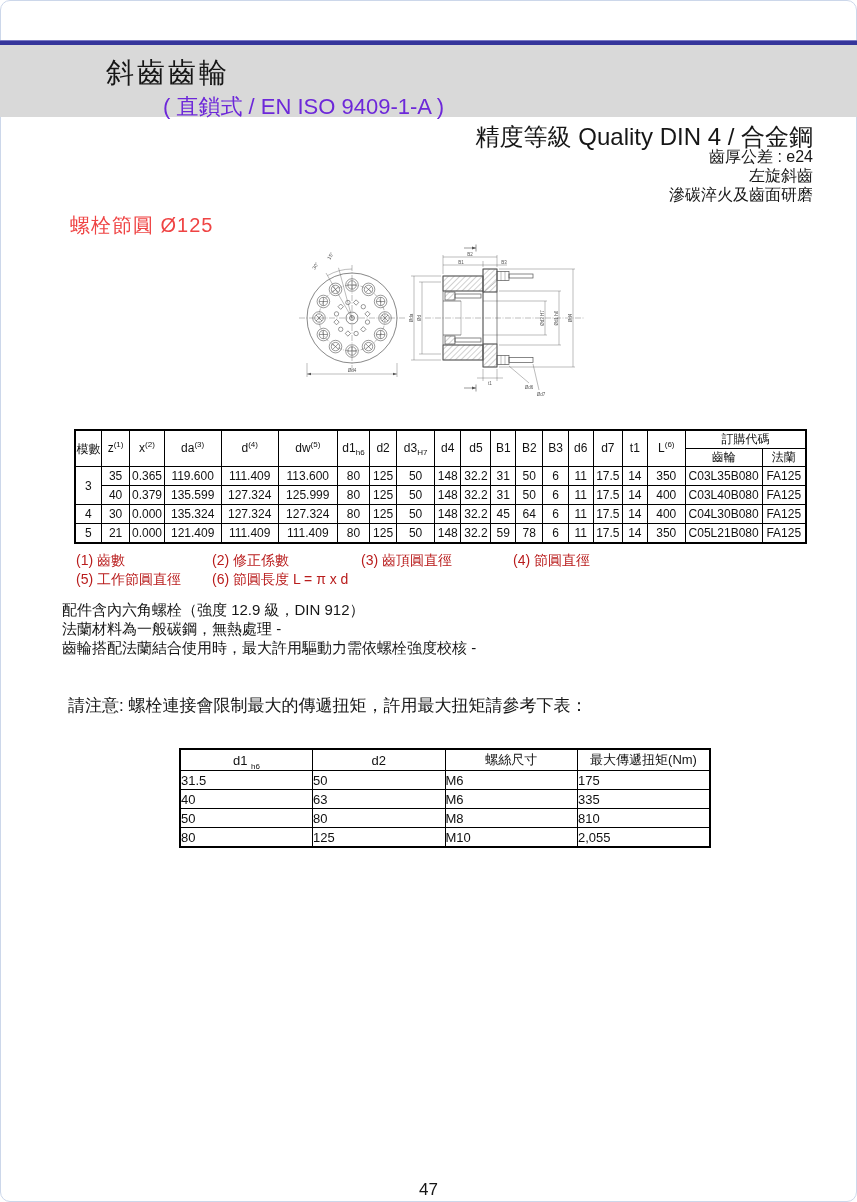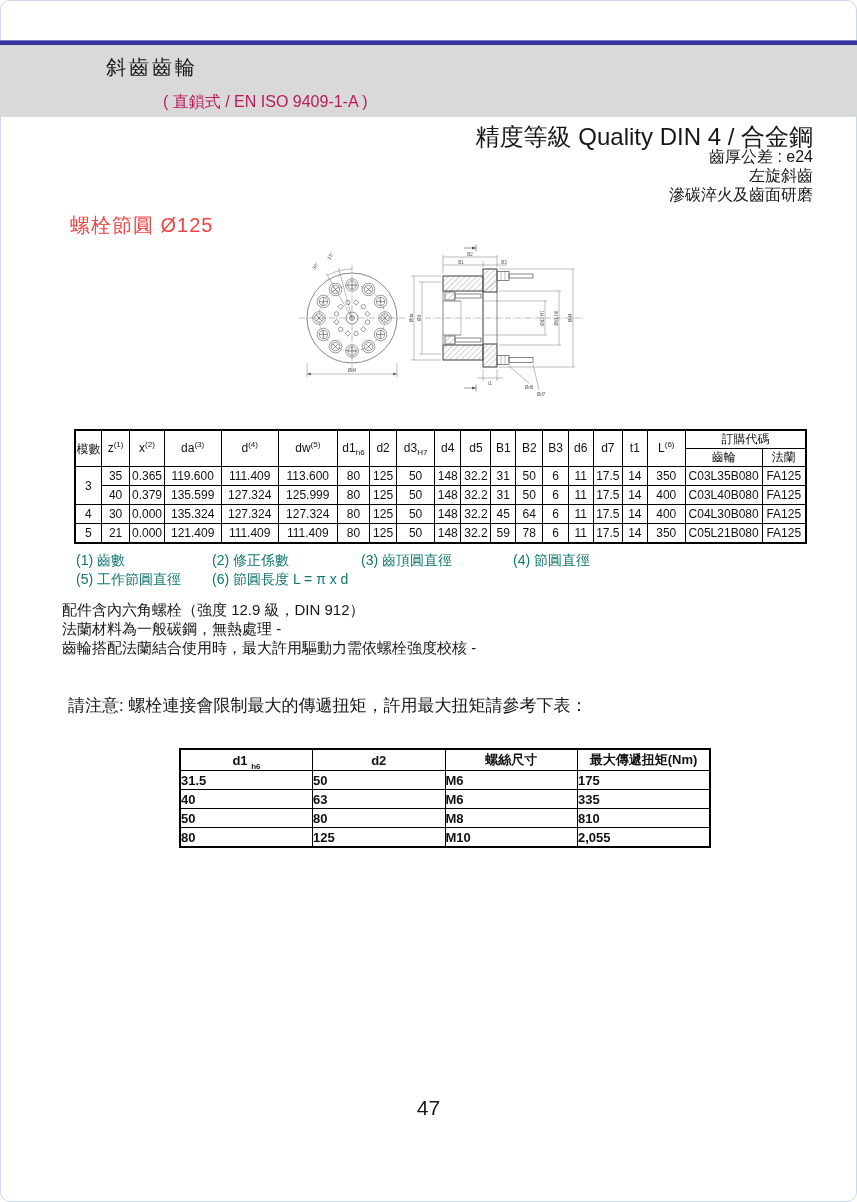--- a/index.html
+++ b/index.html
@@ -3,47 +3,47 @@
 <meta charset="utf-8">
 <style>
   html,body{margin:0;padding:0;}
   body{
     width:857px;height:1202px;position:relative;background:#ffffff;
     font-family:"Liberation Sans",sans-serif;color:#111;overflow:hidden;
   }
   .page-frame{position:absolute;inset:0;border:1px solid #ccd7ea;border-radius:10px;pointer-events:none;}
   .top-rule{position:absolute;left:0;top:40px;width:857px;height:5px;background:#35359b;border-top:1px solid #7a7ac4;}
   .title-band{position:absolute;left:0;top:45px;width:857px;height:72px;background:#d9d9d9;}
-  .doc-title{position:absolute;left:106px;top:54px;font-size:20px;letter-spacing:3px;color:#161616;}
-  .doc-subtitle{position:absolute;left:163px;top:92px;font-size:16px;color:#be185d;}
+  .doc-title{position:absolute;left:106px;top:54px;font-size:28px;letter-spacing:3px;color:#161616;}
+  .doc-subtitle{position:absolute;left:163px;top:92px;font-size:22px;color:#6d28d9;}
   .specs{position:absolute;right:44px;top:126px;text-align:right;line-height:19px;color:#161616;}
   .specs .l1{font-size:24px;line-height:21px;}
   .specs .l2,.specs .l3,.specs .l4{font-size:16px;}
   .bolt-circle{position:absolute;left:70px;top:212px;font-size:20px;letter-spacing:1px;color:#ef4444;}
   .drawing{position:absolute;left:283px;top:243px;width:310px;height:185px;}
   .main-table{position:absolute;left:74px;top:429px;width:733px;border-collapse:collapse;table-layout:fixed;
     border:2px solid #000;font-size:12px;}
   .main-table th,.main-table td{border:1px solid #000;text-align:center;padding:0;font-weight:normal;
     white-space:nowrap;overflow:hidden;}
   .main-table th{height:17px;line-height:13px;}
   .main-table td{height:18px;}
   .main-table .module-h{white-space:normal;word-break:break-all;line-height:14px;margin-left:8px;}
   .main-table sup{font-size:8px;vertical-align:super;line-height:0;}
   .main-table sub{font-size:8px;vertical-align:sub;line-height:0;}
-  .footnotes{position:absolute;left:62px;top:552px;width:720px;height:40px;font-size:14px;color:#0f766e;}
+  .footnotes{position:absolute;left:62px;top:552px;width:720px;height:40px;font-size:14px;color:#b91c1c;}
   .fn{position:absolute;white-space:nowrap;}
   .notes{position:absolute;left:62px;top:600px;font-size:15px;line-height:19px;color:#161616;}
   .notice{position:absolute;left:68px;top:694px;font-size:17px;color:#161616;}
   .torque-table{position:absolute;left:179px;top:748px;width:532px;border-collapse:collapse;table-layout:fixed;
     border:2px solid #000;font-size:13px;}
-  .torque-table th,.torque-table td{border:1px solid #000;padding:0;font-weight:bold;margin-top:20px;}
+  .torque-table th,.torque-table td{border:1px solid #000;padding:0;font-weight:normal;margin-top:20px;}
   .torque-table th{height:20px;}
   .torque-table td{height:18px;}
   .torque-table sub{font-size:8px;vertical-align:sub;line-height:0;}
-  .page-number{position:absolute;left:0;top:1096px;width:857px;text-align:center;font-size:21px;color:#161616;}
+  .page-number{position:absolute;left:0;top:1180px;width:857px;text-align:center;font-size:17px;color:#161616;}
   svg text{font-family:"Liberation Sans",sans-serif;}
 </style>
 </head>
 <body>
 
 <div class="page-frame"></div>
 <div class="top-rule"></div>
 <div class="title-band"></div>
 
 <div class="doc-title">斜齒齒輪</div>

